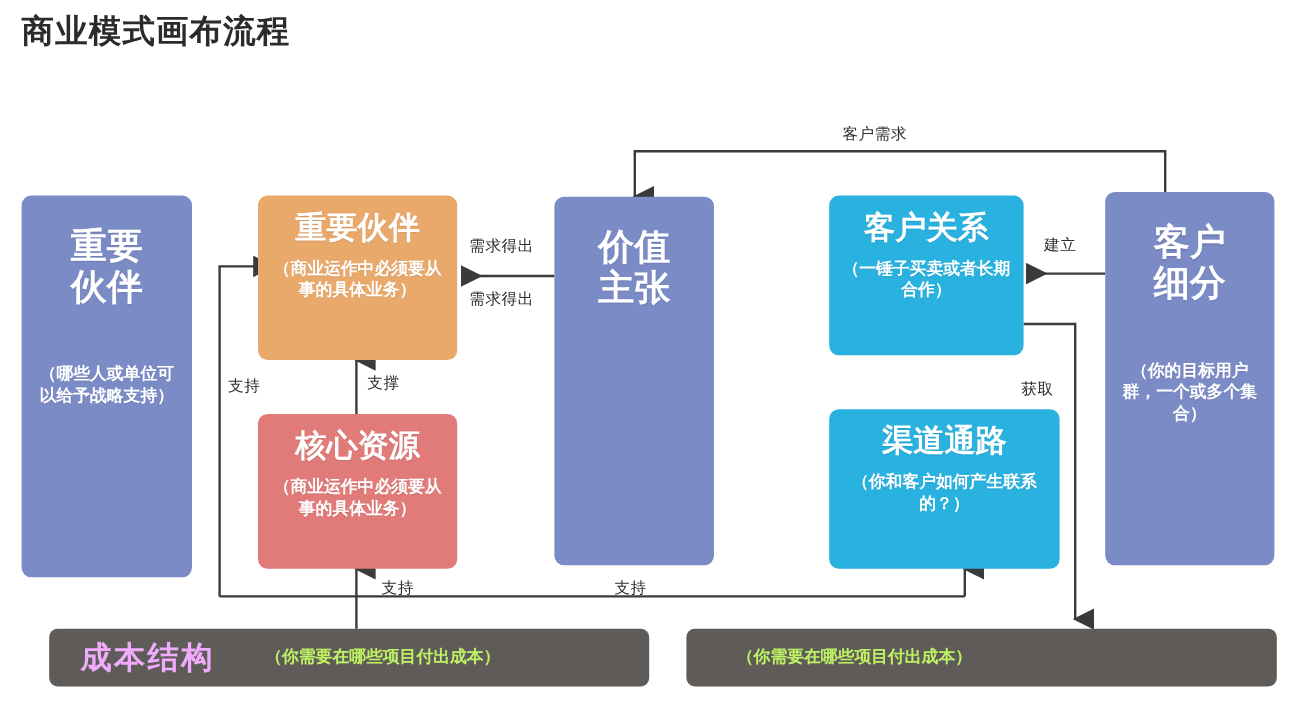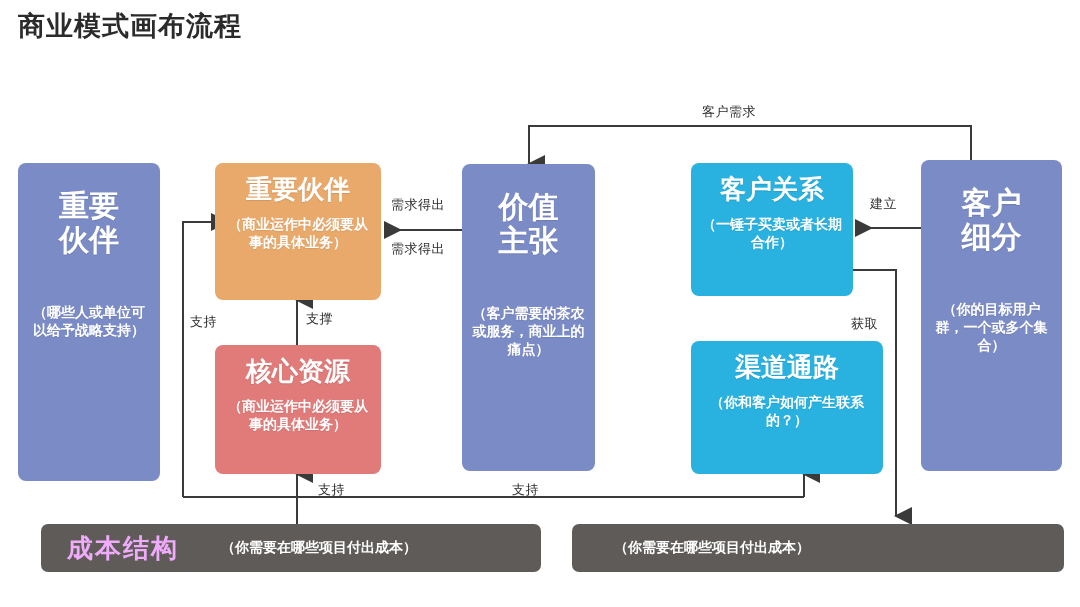--- a/index.html
+++ b/index.html
@@ -80,21 +80,21 @@
   .bar .b-title {
     font-size: 26px;
     font-weight: bold;
     margin-left: 26px;
     letter-spacing: 2px;
     white-space: nowrap;
   }
   .bar .b-sub {
     font-size: 14px;
     font-weight: bold;
-    color: #ffffff;
+    color: #bef264;
     margin-left: 42px;
     white-space: nowrap;
   }
   .wire-label {
     position: absolute;
     font-size: 13px;
     color: #2c2c2c;
     font-family: "Liberation Serif", "DejaVu Serif", serif;
     white-space: nowrap;
     letter-spacing: 0.5px;
@@ -172,21 +172,20 @@
   </div>
 
   <div class="card short" style="left:215px; top:345px; width:166px; height:129px; background:#e07b79;">
     <div class="c-title">核心资源</div>
     <div class="c-sub">（商业运作中必须要从事的具体业务）</div>
   </div>
 
   <div class="card tall" style="left:462px; top:164px; width:133px; height:307px; background:#7b8bc6;">
     <div class="c-title">价值
 主张</div>
-    <div class="c-sub">（客户需要的茶农或服务，商业上的痛点）</div>
   </div>
 
   <div class="card short" style="left:691px; top:163px; width:162px; height:133px; background:#29b2e0;">
     <div class="c-title">客户关系</div>
     <div class="c-sub">（一锤子买卖或者长期合作）</div>
   </div>
 
   <div class="card short" style="left:691px; top:341px; width:192px; height:133px; background:#29b2e0;">
     <div class="c-title">渠道通路</div>
     <div class="c-sub">（你和客户如何产生联系的？）</div>

